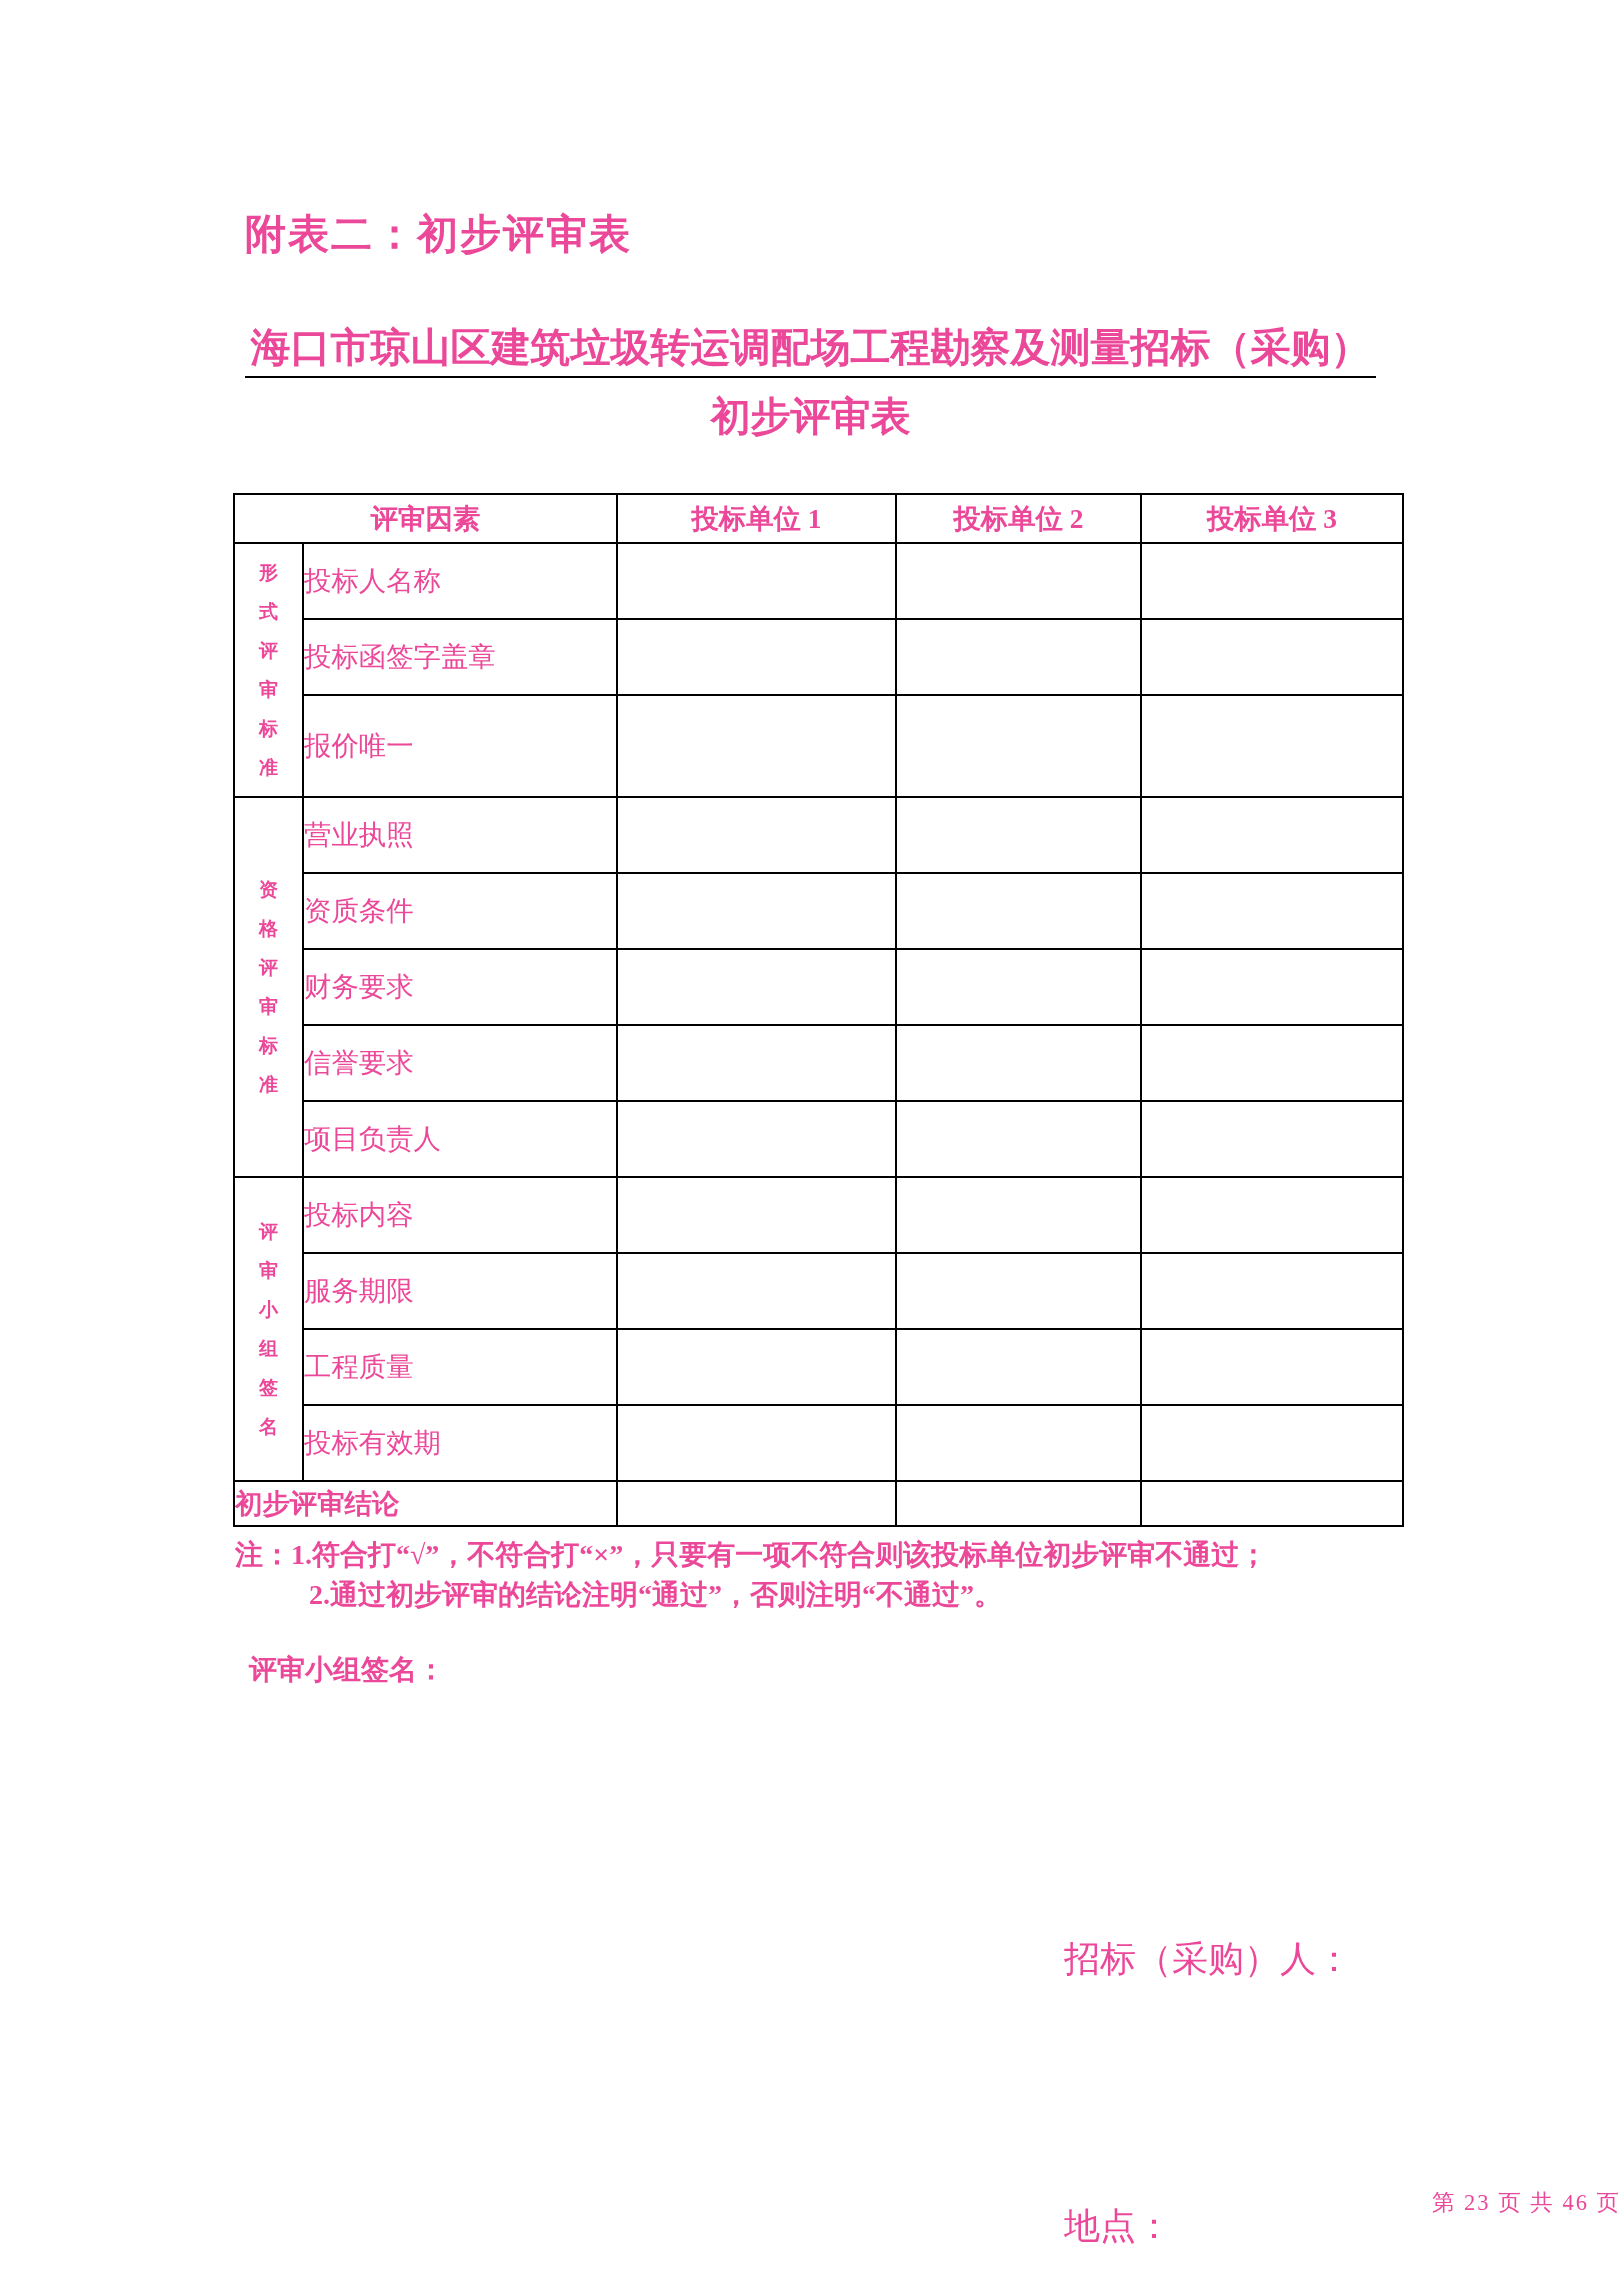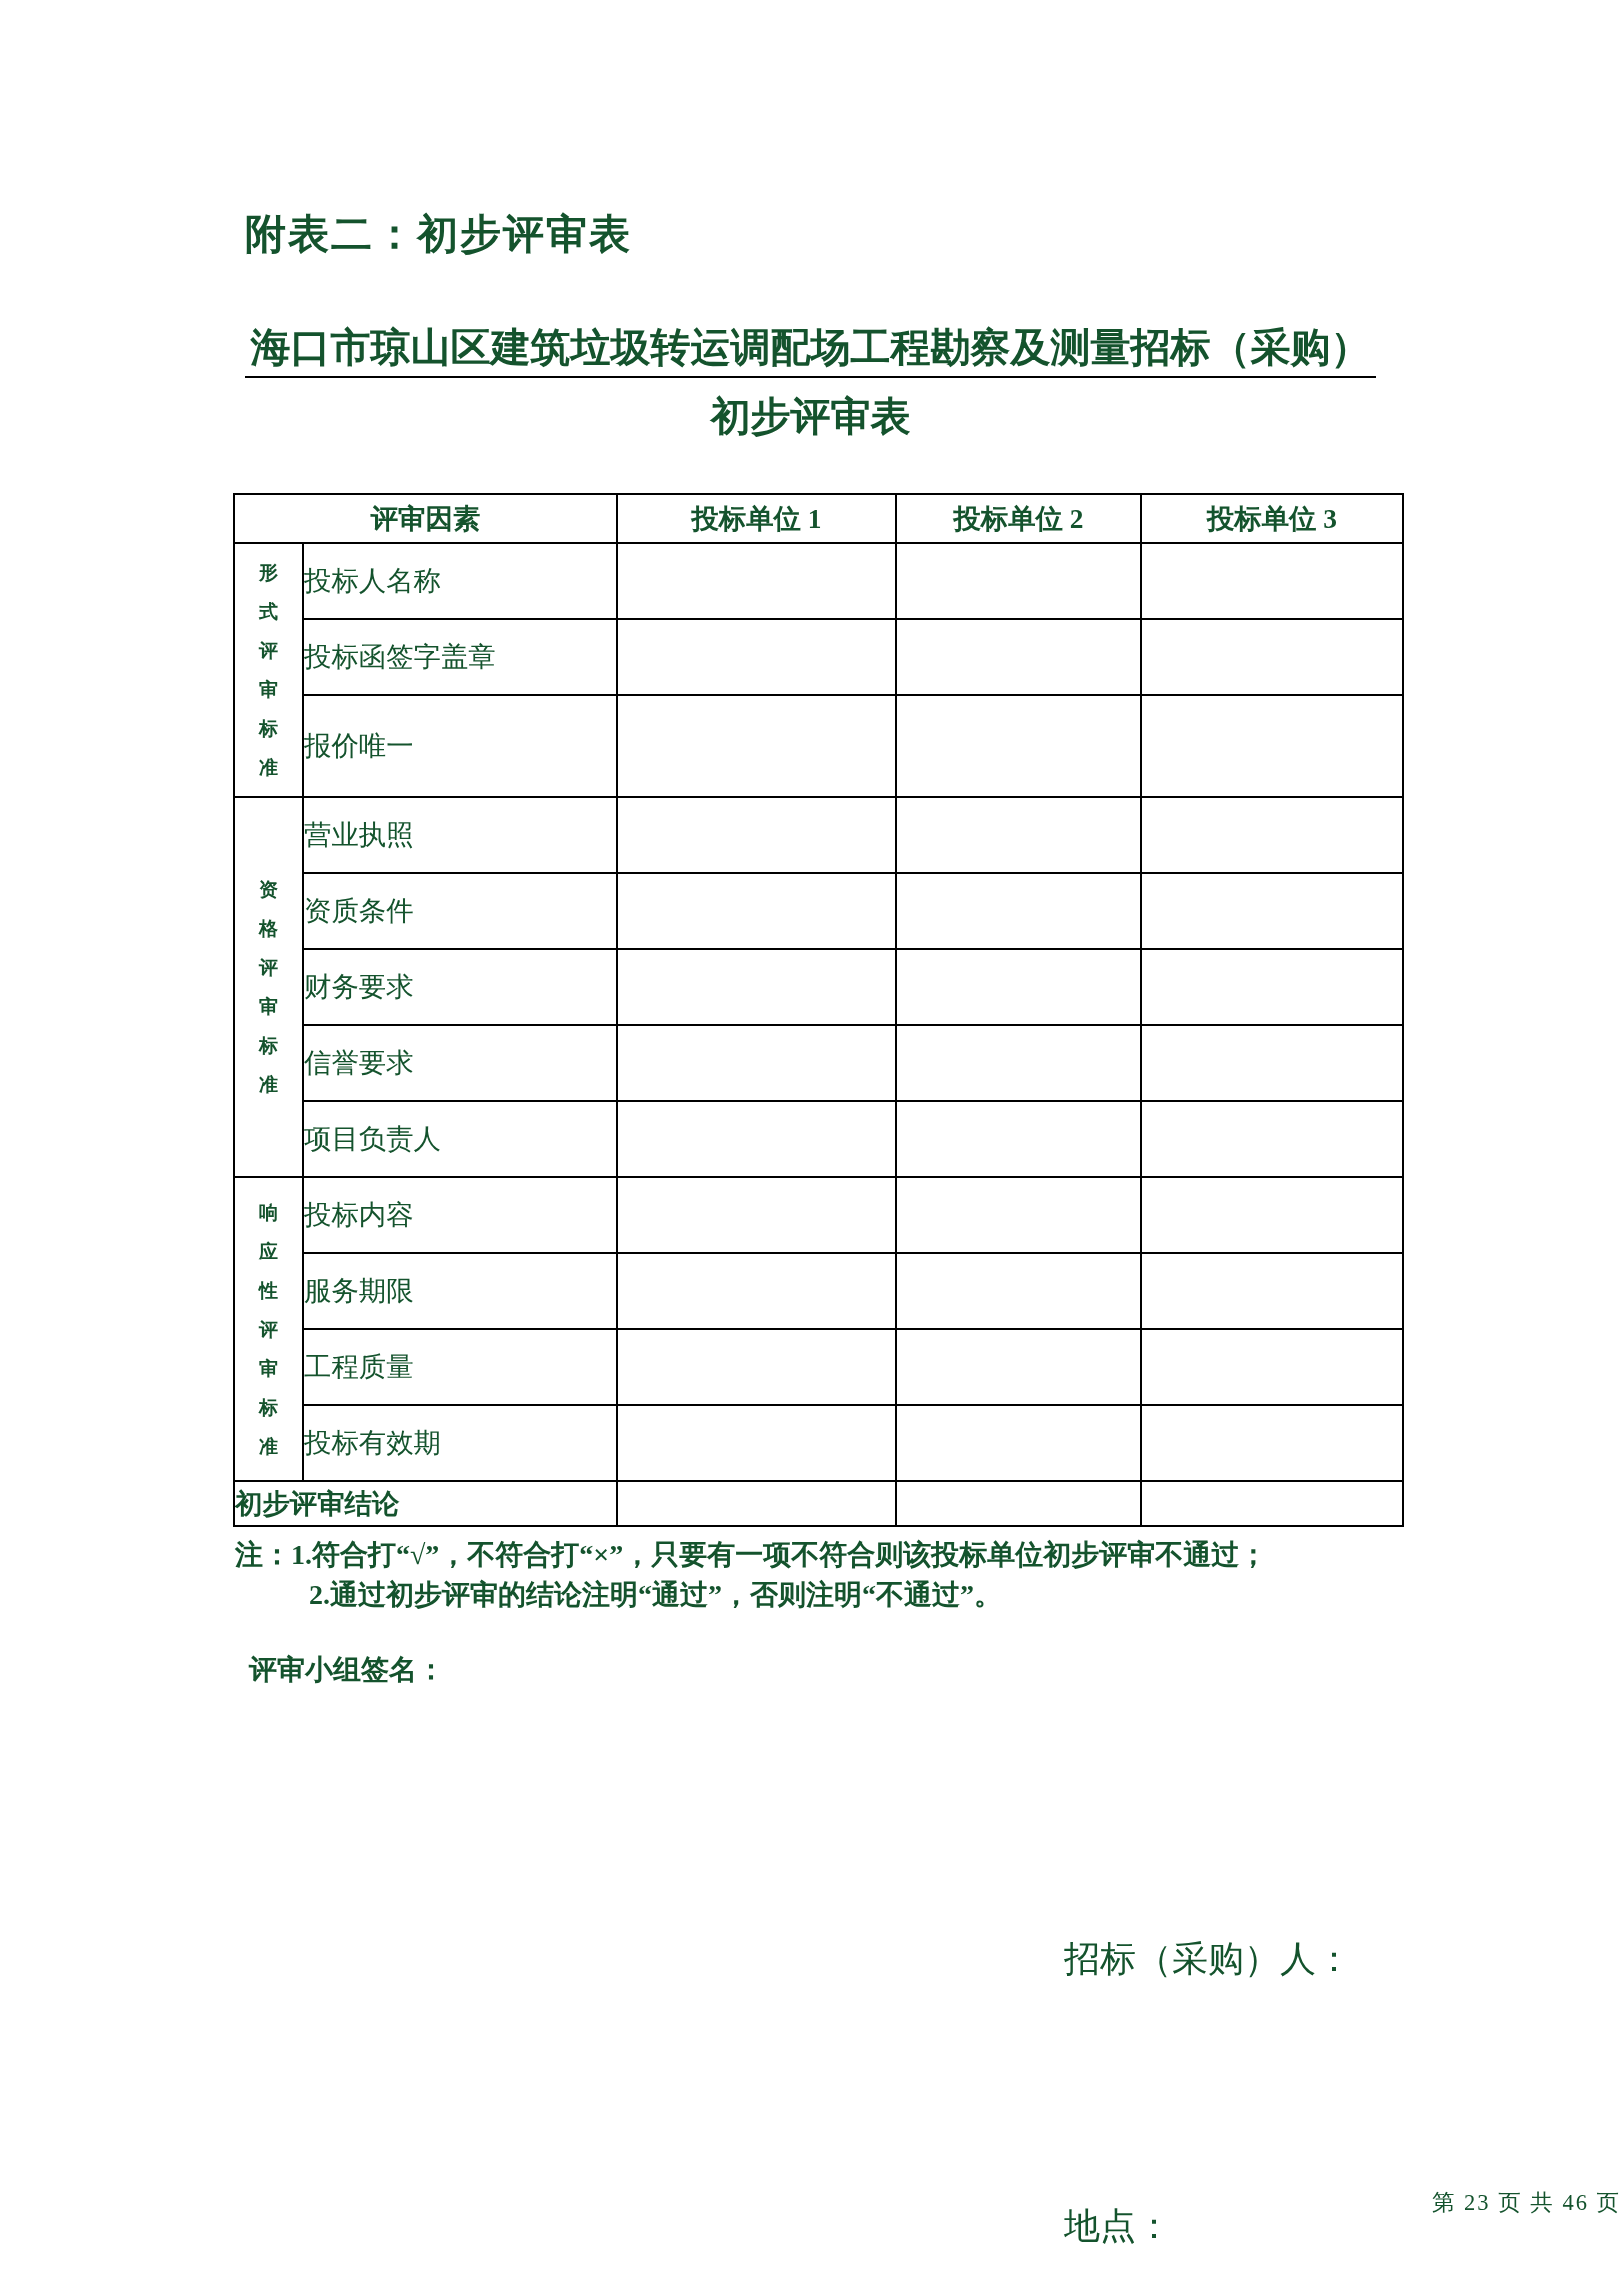--- a/index.html
+++ b/index.html
@@ -1,20 +1,20 @@
 <!DOCTYPE html>
 <html><head>
 <meta charset="utf-8">
 <style>
   html,body{margin:0;padding:0;background:#ffffff;}
   .page{
     position:relative;
     width:1621px;height:2293px;
     background:#ffffff;
-    color:#14532d;
+    color:#ec4899;
     font-family:"Liberation Serif","DejaVu Serif",serif;
     overflow:hidden;
   }
   .appendix-title{
     position:absolute;left:245px;top:207px;
     font-size:41px;font-weight:bold;letter-spacing:2px;
   }
   .heading{
     position:absolute;left:0;top:324px;width:100%;
     text-align:center;font-weight:bold;font-size:40px;line-height:47px;
@@ -141,21 +141,21 @@
         <td class="blank"></td>
       </tr>
       <tr class="h-norm">
         <td class="item">项目负责人</td>
         <td class="blank"></td>
         <td class="blank"></td>
         <td class="blank"></td>
       </tr>
 
       <tr class="h-norm">
-        <td class="cat" rowspan="4"><span class="vert">响应性评审标准</span></td>
+        <td class="cat" rowspan="4"><span class="vert">评审小组签名</span></td>
         <td class="item">投标内容</td>
         <td class="blank"></td>
         <td class="blank"></td>
         <td class="blank"></td>
       </tr>
       <tr class="h-norm">
         <td class="item">服务期限</td>
         <td class="blank"></td>
         <td class="blank"></td>
         <td class="blank"></td>

